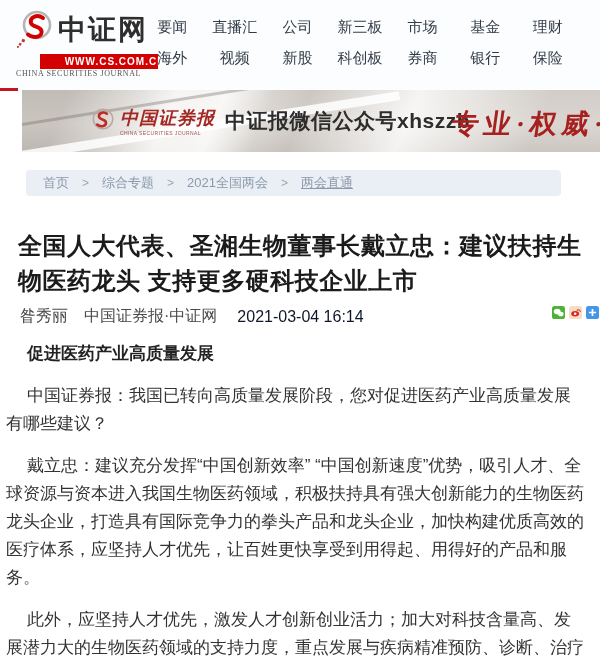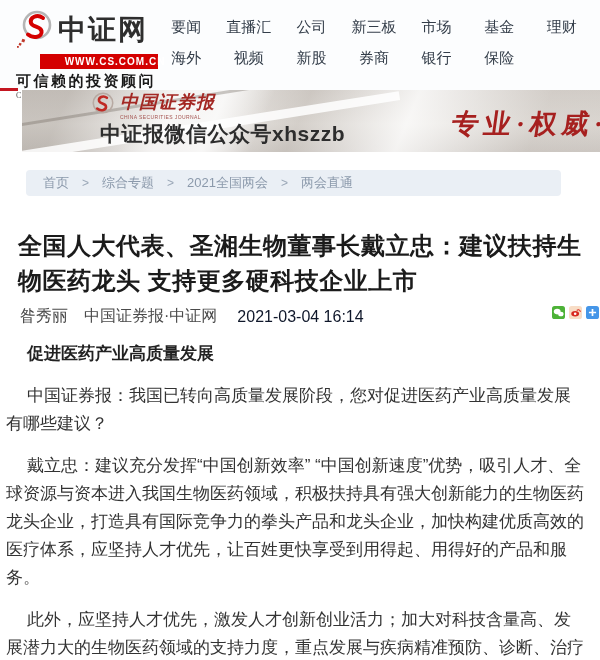--- a/index.html
+++ b/index.html
@@ -20,56 +20,56 @@
   .url-bar {
     margin-top:2px; margin-left:24px; width:118px; height:15px; background:#d40000;
     color:#fff; font-size:10px; font-weight:700; letter-spacing:1px;
     display:flex; align-items:center; justify-content:center;padding-left:32px;
   }
   .slogan-cn { margin-top:3px; font-family:"Liberation Serif", serif; font-weight:700;
     font-size:15px; color:#1a1a1a; letter-spacing:2.5px; white-space:nowrap; }
   .slogan-en { font-family:"Liberation Serif", serif; font-size:8px; color:#555;
     letter-spacing:0.6px; white-space:nowrap; }
 
-  .nav { position:absolute; left:155px; top:12px; width:438px; height:62px;
+  .nav { position:absolute; left:141px; top:12px; width:438px; height:62px;
     display:grid; grid-template-columns:repeat(7,1fr); grid-template-rows:1fr 1fr; }
   .nav-item { display:flex; align-items:center; justify-content:center;
     font-size:15px; color:#333d49; cursor:pointer; }
 
   
   .red-sliver { position:absolute; left:0; top:88px; width:18px; height:3px; background:#c41621; }
   .banner { position:absolute; left:22px; top:90px; width:578px; height:62px; overflow:hidden; cursor:pointer;
     background:
       linear-gradient(113deg, rgba(255,255,255,0) 20%, rgba(255,255,255,0.75) 34%, rgba(255,255,255,0) 42%),
       linear-gradient(113deg, rgba(120,110,100,0.28) 8%, rgba(255,255,255,0.6) 26%, rgba(150,140,130,0.25) 48%, rgba(255,255,255,0.7) 66%, rgba(160,150,140,0.2) 88%),
       linear-gradient(180deg, #dedad6 0%, #e9e6e2 55%, #d7d3cf 100%);
   }
   .banner::before { content:""; position:absolute; left:-40px; top:34px; width:420px; height:9px;
     background:rgba(255,255,255,0.85); transform:rotate(-9deg); }
   .banner::after { content:""; position:absolute; left:-20px; top:6px; width:380px; height:3px;
     background:rgba(110,100,92,0.35); transform:rotate(-9deg); }
-  .banner-inner { position:relative; z-index:2; display:flex; align-items:flex-start; height:100%; padding-left:68px;flex-direction:column; }
+  .banner-inner { position:relative; z-index:2; display:flex; align-items:center; height:100%; padding-left:68px; }
   .paper-logo { display:flex; align-items:center; }
   .paper-swirl { width:26px; height:26px; }
   .paper-txt { margin-left:4px; display:flex; flex-direction:column; }
   .paper-name { font-family:"Liberation Serif", serif; font-weight:700; font-style:italic;
     font-size:18px; color:#a32824; letter-spacing:1px; white-space:nowrap; }
   .paper-sub { font-size:5px; color:#a3524e; letter-spacing:0.4px; white-space:nowrap; }
   .wechat-line { margin-left:10px; font-size:21px; font-weight:700; color:#2d2d2d; letter-spacing:0.5px; white-space:nowrap; }
   .banner-slogan { position:absolute; right:-8px; top:16px; z-index:2;
     font-family:"Liberation Serif", serif; font-weight:700; font-size:27px; color:#a6201f;
     letter-spacing:5px; transform:skewX(-8deg); white-space:nowrap; }
 
   
   .breadcrumb { position:absolute; left:26px; top:170px; width:535px; height:26px;
     background:#eaeff5; border-radius:4px; display:flex; align-items:center;
     padding-left:17px; font-size:13px; color:#8b99ab; }
   .crumb { cursor:pointer; }
   .crumb-sep { margin:0 13px; font-size:12px; color:#9aa7b7; }
-  .crumb.current { }
+  .crumb.current { text-decoration:underline; }
 
   
   .article-title { position:absolute; left:18px; top:212px; width:572px;
     font-size:24px; font-weight:600; color:#1b1b1b; line-height:35px; letter-spacing:0.5px; }
   .byline { position:absolute; left:20px; top:306px; width:520px; display:flex;
     align-items:center; font-size:16px; }
   .byline .author { color:#4a4a4a; }
   .byline .source { color:#4a4a4a; margin-left:16px; }
   .byline .date   { color:#0f172a; margin-left:20px; }
   .share { position:absolute; left:548px; top:306px; display:flex; }
@@ -94,35 +94,35 @@
           <circle cx="21" cy="17" r="13" fill="none" stroke="#b5b5b5" stroke-width="2.6"></circle>
           <path d="M27 10c-6-4.5-13.5-0.5-12 5 1.2 4.5 9.5 3 10.5 8 1.2 5.5-7.5 8.5-13.5 3.5" fill="none" stroke="#d40000" stroke-width="4" stroke-linecap="round"></path>
           <rect x="6" y="31" width="3" height="3" fill="#c0392b" transform="rotate(20 7 32)"></rect>
           <rect x="3" y="35" width="2.4" height="2.4" fill="#c0392b" transform="rotate(20 4 36)"></rect>
           <rect x="1" y="38" width="1.8" height="1.8" fill="#c0392b"></rect>
         </svg>
       </span>
       <span class="site-name">中证网</span>
     </div>
     <div class="url-bar">WWW.CS.COM.CN</div>
-    <div class="slogan-cn">可信赖的投资顾问</div>
     <div class="slogan-en">CHINA SECURITIES JOURNAL</div>
   </div>
 
   <div class="nav">
     <div class="nav-item">要闻</div>
     <div class="nav-item">直播汇</div>
     <div class="nav-item">公司</div>
     <div class="nav-item">新三板</div>
     <div class="nav-item">市场</div>
     <div class="nav-item">基金</div>
     <div class="nav-item">理财</div>
     <div class="nav-item">海外</div>
     <div class="nav-item">视频</div>
     <div class="nav-item">新股</div>
+    <div class="nav-item">科创板</div>
     <div class="nav-item">券商</div>
     <div class="nav-item">银行</div>
     <div class="nav-item">保险</div>
   </div>
 </div>
 
 <div class="red-sliver"></div>
 <div class="banner">
   <div class="banner-inner">
     <div class="paper-logo">

